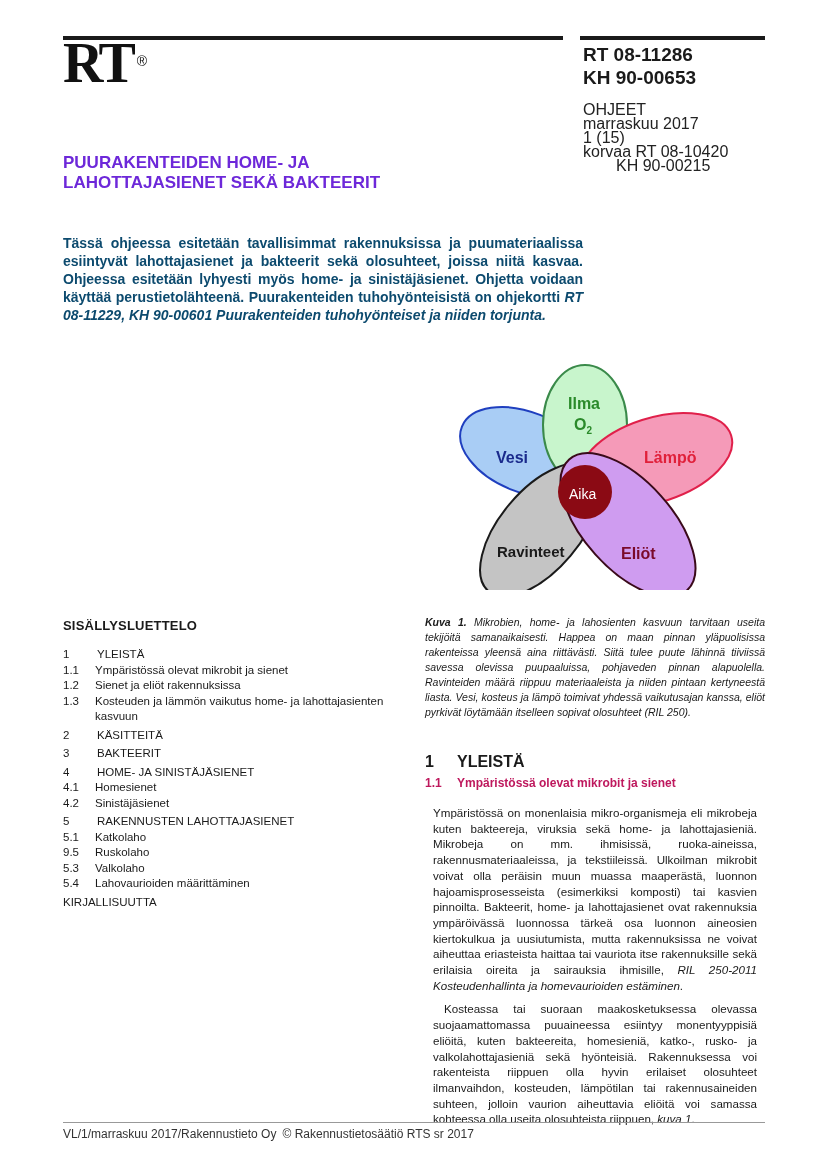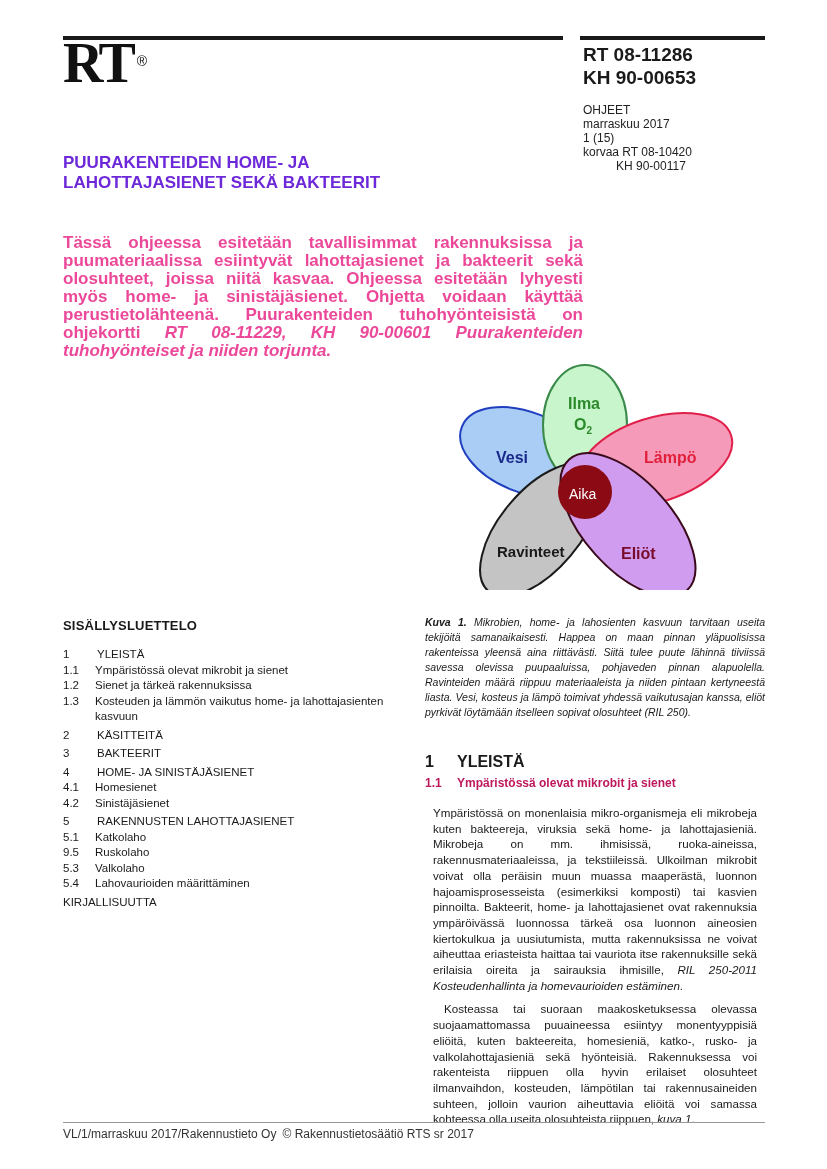--- a/index.html
+++ b/index.html
@@ -7,26 +7,26 @@
          font-family:"DejaVu Sans", "Liberation Sans", sans-serif; color:#1a1a1a; }
   .topbar-left { position:absolute; left:63px; top:36px; width:500px; height:4px; background:#1a1a1a; }
   .topbar-right { position:absolute; left:580px; top:36px; width:185px; height:4px; background:#1a1a1a; }
   .logo { position:absolute; left:63px; top:40px; font-family:"Liberation Serif", "DejaVu Serif", serif;
           font-weight:bold; font-size:56px; line-height:46px; letter-spacing:-3px; color:#111; }
   .logo sup { font-family:"Liberation Sans", sans-serif; font-size:14px; font-weight:normal;
               letter-spacing:0; vertical-align:top; position:relative; top:-2px; left:4px; }
   .code { position:absolute; left:583px; top:43px; font-family:"Liberation Sans", sans-serif;
           font-weight:bold; font-size:19px; line-height:23px; color:#1a1a1a; }
   .meta { position:absolute; left:583px; top:103px; font-family:"Liberation Sans", sans-serif;
-          font-size:12px; line-height:14px; color:#222; }
+          font-size:16px; line-height:14px; color:#222; }
   .meta .indent { padding-left:33px; }
   .title { position:absolute; left:63px; top:153px; font-family:"Liberation Sans", sans-serif;
            font-weight:bold; font-size:17px; line-height:20px; color:#6d28d9; }
   .lead { position:absolute; left:63px; top:234px; width:520px; font-family:"Liberation Sans", sans-serif;
-          font-weight:bold; font-size:17px; line-height:18px; text-align:justify; color:#ec4899; }
+          font-weight:bold; font-size:14px; line-height:18px; text-align:justify; color:#0c4a6e; }
   .lead i { font-style:italic; }
   .diagram { position:absolute; left:450px; top:360px; width:290px; height:230px; }
   .toc { position:absolute; left:63px; top:618px; width:340px; font-family:"Liberation Sans", sans-serif;
          font-size:11.5px; color:#1a1a1a; }
   .toc h2 { font-size:13px; font-weight:bold; margin:0 0 14px 0; letter-spacing:0.2px; }
   .toc .row { display:flex; line-height:15.5px; }
   .toc .row.gap { margin-top:3px; }
   .toc .num { width:32px; flex:none; }
   .toc .lbl { flex:1; }
   .toc .lbl.main { padding-left:2px; }
@@ -60,21 +60,21 @@
 <div class="code">
   <div>RT 08-11286</div>
   <div>KH 90-00653</div>
 </div>
 
 <div class="meta">
   <div>OHJEET</div>
   <div>marraskuu 2017</div>
   <div>1 (15)</div>
   <div>korvaa RT 08-10420</div>
-  <div class="indent">KH 90-00117</div>
+  <div class="indent">KH 90-00215</div>
 </div>
 
 <div class="title">
   <div>PUURAKENTEIDEN HOME- JA</div>
   <div>LAHOTTAJASIENET SEKÄ BAKTEERIT</div>
 </div>
 
 <div class="lead"><span>Tässä ohjeessa esitetään tavallisimmat rakennuksissa ja puumateriaalissa esiintyvät lahottajasienet ja bakteerit sekä olosuhteet, joissa niitä kasvaa. Ohjeessa esitetään lyhyesti myös home- ja sinistäjäsienet. Ohjetta voidaan käyttää perustietolähteenä. Puurakenteiden tuhohyönteisistä on ohjekortti </span><i>RT 08-11229, KH 90-00601 Puurakenteiden tuhohyönteiset ja niiden torjunta</i><i>.</i></div>
 
 <svg class="diagram" viewBox="0 0 290 230" xmlns="http://www.w3.org/2000/svg">
@@ -104,21 +104,21 @@
   <div class="row">
       <span class="num">1</span>
       <span class="lbl main">YLEISTÄ</span>
     </div>
   <div class="row">
       <span class="num">1.1</span>
       <span class="lbl">Ympäristössä olevat mikrobit ja sienet</span>
     </div>
   <div class="row">
       <span class="num">1.2</span>
-      <span class="lbl">Sienet ja tärkeä rakennuksissa</span>
+      <span class="lbl">Sienet ja eliöt rakennuksissa</span>
     </div>
   <div class="row">
       <span class="num">1.3</span>
       <span class="lbl">Kosteuden ja lämmön vaikutus home- ja lahottajasienten kasvuun</span>
     </div>
   <div class="row gap">
       <span class="num">2</span>
       <span class="lbl main">KÄSITTEITÄ</span>
     </div>
   <div class="row gap">

